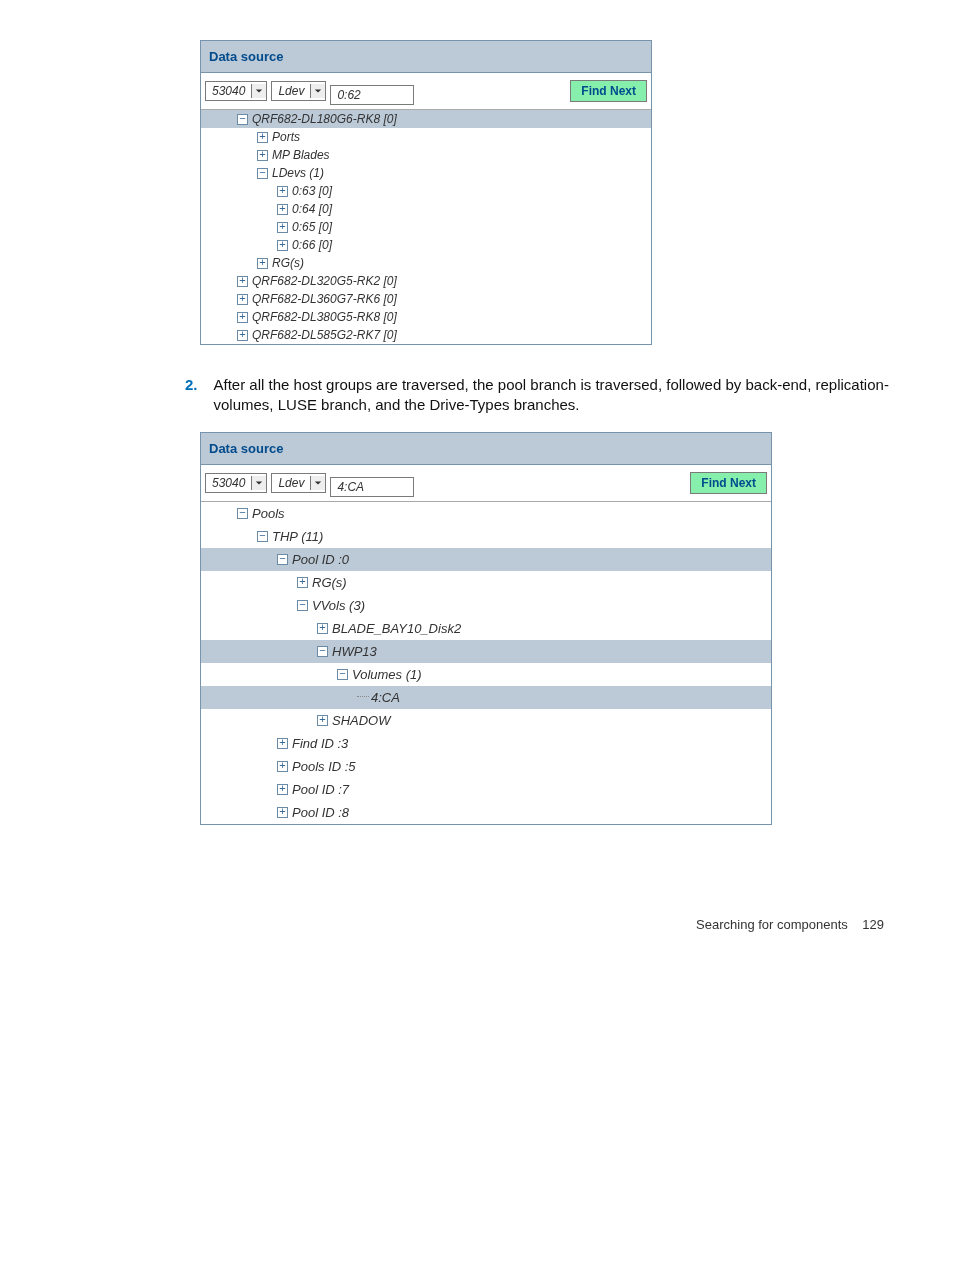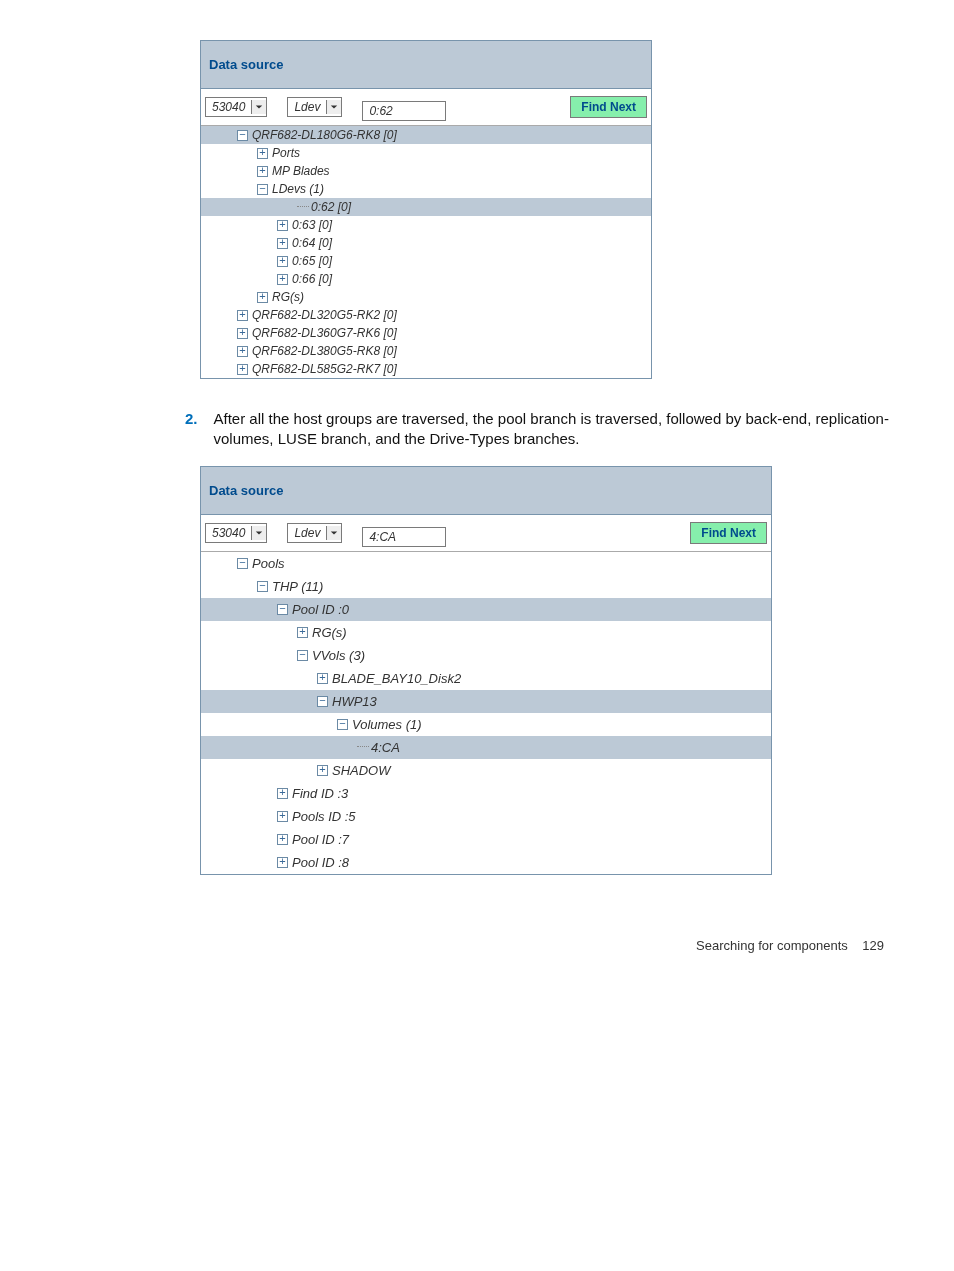--- a/index.html
+++ b/index.html
@@ -20,29 +20,29 @@
   .panel {
     border: 1px solid #7894ac;
     background: #ffffff;
     display: inline-block;
   }
   .panel-title {
     background: #bcc9d6;
     color: #004b8d;
     font-weight: bold;
     font-size: 13px;
-    padding: 16px 8px;
+    padding: 8px 8px;
     border-bottom: 1px solid #7894ac;
   }
   .toolbar {
     display: flex;
     align-items: center;
     padding: 4px 4px;
     border-bottom: 1px solid #aaa;
-    gap: 20px;
+    gap: 4px;
   }
   .combo {
     display: flex;
     align-items: center;
     border: 1px solid #7a7a7a;
     background: #fff;
     font-style: italic;
     font-size: 12px;
     color: #333;
   }
@@ -133,21 +133,21 @@
   }
   .stepnum {
     color: #006fba;
     font-weight: bold;
     margin-right: 16px;
   }
   .footer {
     text-align: right;
     font-size: 13px;
     color: #333;
-    margin-top: 63px;
+    margin-top: 92px;
     padding-right: 10px;
   }
   svg.caret {
     width: 8px;
     height: 8px;
   }
   .panel.p1 { width: 450px; }
   .panel.p2 { width: 570px; }
   .panel.p2 .row { padding-top: 4px; padding-bottom: 4px; font-size: 13px; }
 </style>
@@ -194,25 +194,20 @@
         <div class="row">
           <span class="indent ind2"></span>
             <span class="toggle">+</span>
           <span>MP Blades</span>
         </div>
         <div class="row">
           <span class="indent ind2"></span>
             <span class="toggle">−</span>
           <span>LDevs (1)</span>
         </div>
-        <div class="row hl">
-          <span class="indent ind4"></span>
-            <span class="conn"></span>
-          <span>0:62 [0]</span>
-        </div>
         <div class="row">
           <span class="indent ind3"></span>
             <span class="toggle">+</span>
           <span>0:63 [0]</span>
         </div>
         <div class="row">
           <span class="indent ind3"></span>
             <span class="toggle">+</span>
           <span>0:64 [0]</span>
         </div>

